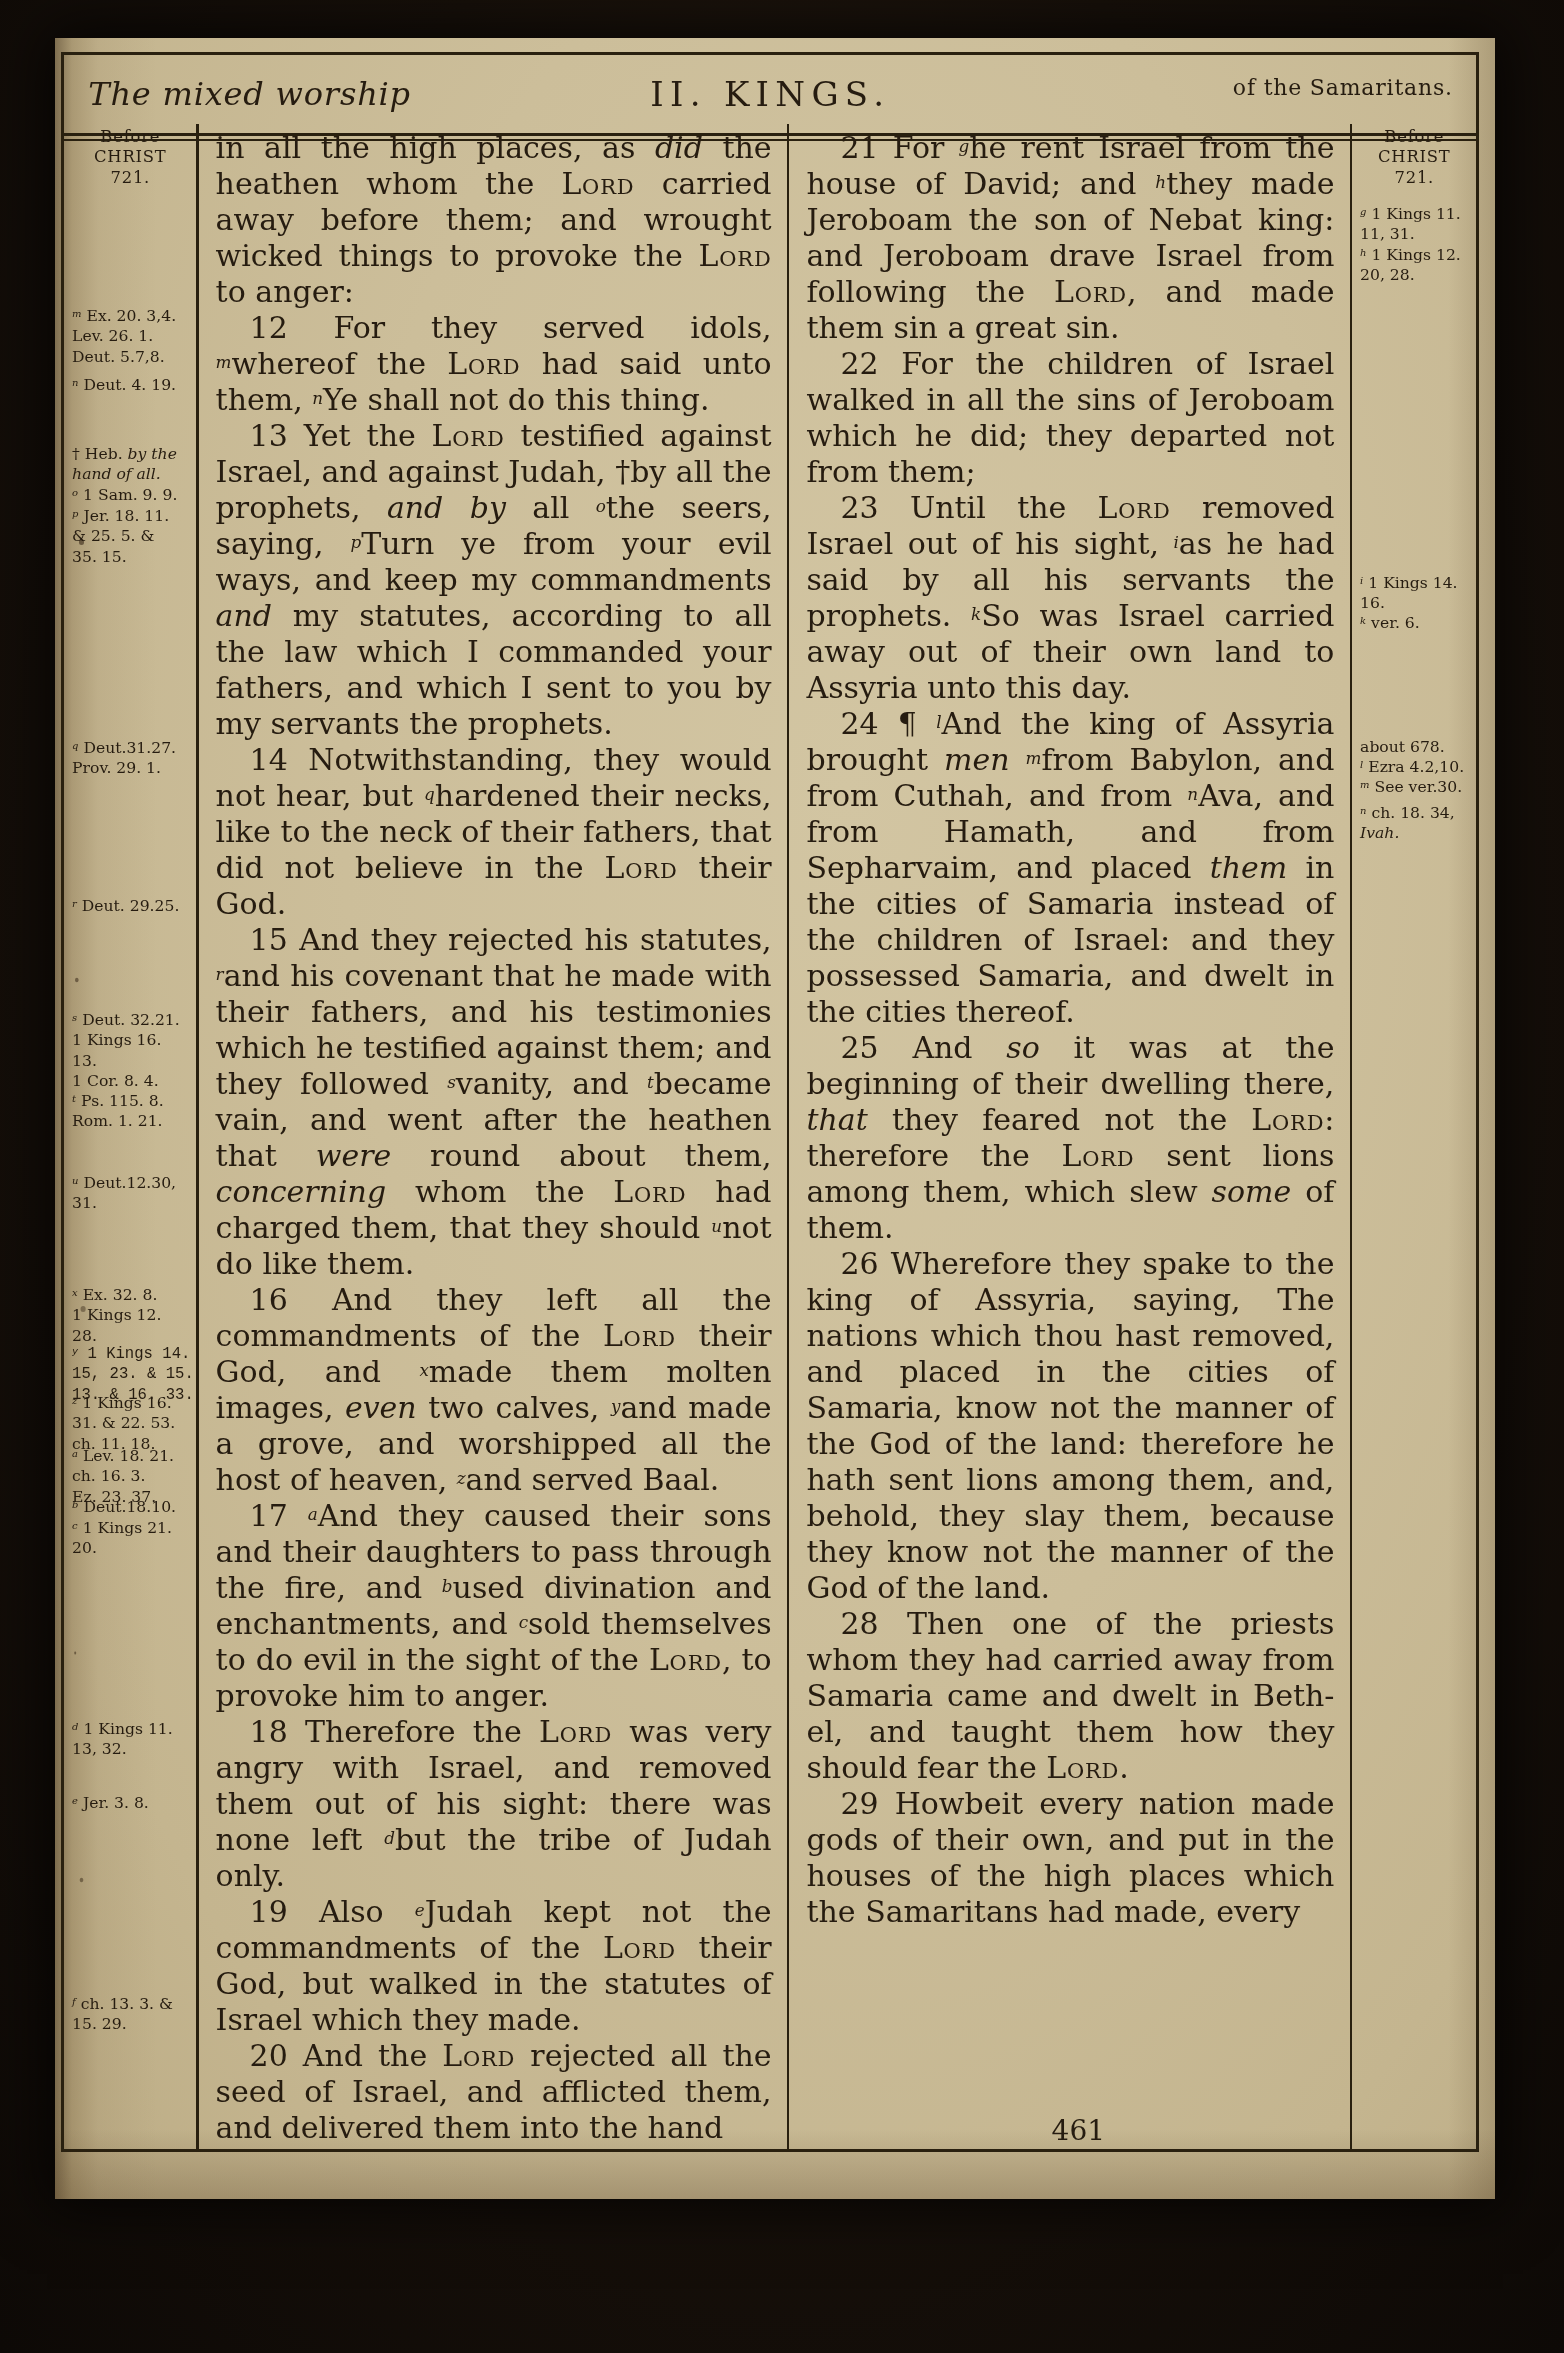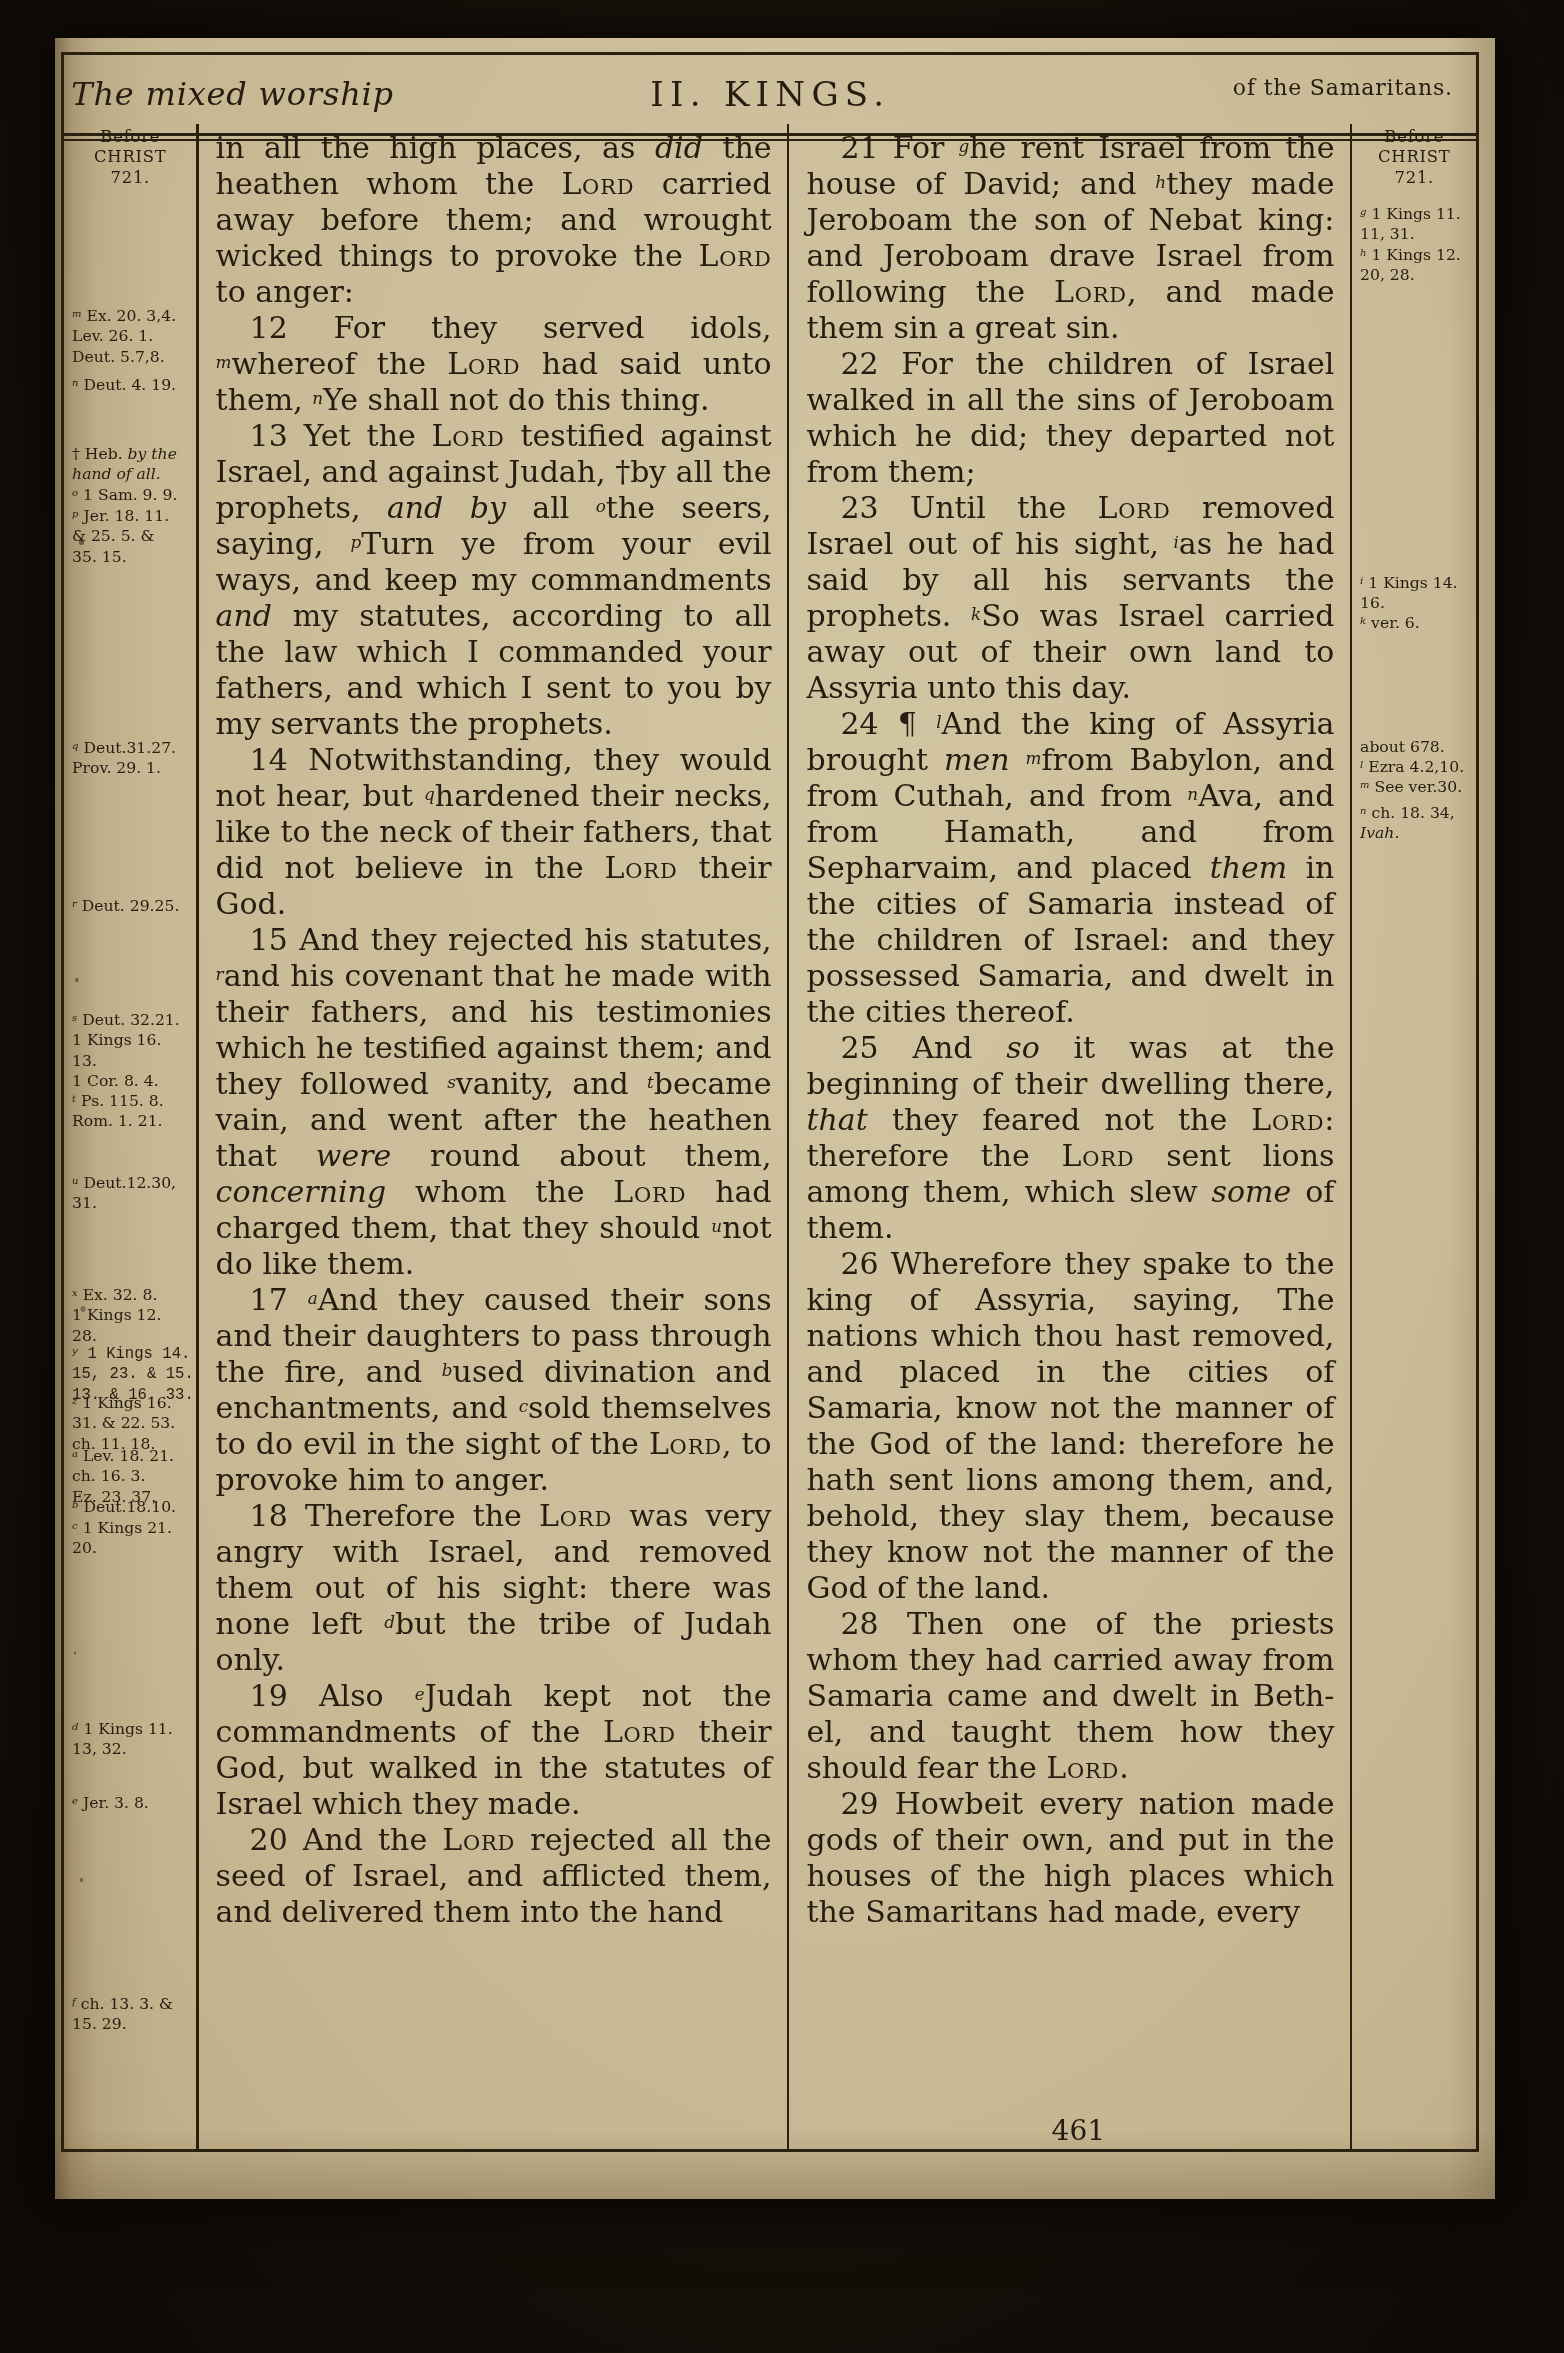--- a/index.html
+++ b/index.html
@@ -15,21 +15,21 @@
       linear-gradient(90deg, rgba(70,52,28,0.55) 0px, rgba(120,98,62,0.35) 17px, rgba(150,130,95,0.18) 43px, rgba(0,0,0,0) 102px),
       linear-gradient(270deg, rgba(95,75,45,0.25) 0px, rgba(0,0,0,0) 47px),
       radial-gradient(ellipse at 55% 35%, #d2c5a2 0%, #ccbe9a 45%, #c4b58f 80%, #bcac85 100%);
     box-shadow:0 0 55px 7.8px rgba(0,0,0,0.75);
   }
   .specks{position:absolute;left:23.5px;top:501px;width:5.5px;height:5.5px;border-radius:50%;background:rgba(45,30,15,.55);
     box-shadow:-4.7px 438px 0 -0.8px rgba(45,30,15,.5), 1.6px 767px 0 0 rgba(45,30,15,.4),
                -6.3px 1111px 0 -1.6px rgba(45,30,15,.5), 0 1338px 0 -0.8px rgba(45,30,15,.45);}
   .frame{position:absolute;left:6.3px;top:14px;width:1412px;height:2094px;border:3.9px solid #29200f;overflow:hidden;}
   .header{position:absolute;top:0;left:0;width:100%;height:78px;}
-  .hl{position:absolute;left:7px;top:20.3px;font-style:italic;font-size:32px;letter-spacing:0.8px;}
+  .hl{position:absolute;left:24px;top:20.3px;font-style:italic;font-size:32px;letter-spacing:0.8px;}
   .hc{position:absolute;left:50%;top:19px;transform:translateX(-50%);font-size:34px;letter-spacing:6.3px;}
   .hr{position:absolute;right:23.5px;top:20.3px;font-size:22px;letter-spacing:0.8px;}
   .dblrule{position:absolute;top:78px;left:0;width:100%;height:7.8px;border-top:3.1px solid #29200f;border-bottom:2.3px solid #29200f;box-sizing:border-box;}
   .content{position:absolute;top:69px;left:0;width:100%;bottom:0;display:flex;align-items:stretch;}
   .vrule{width:2.3px;background:#29200f;flex:none;}
   .margin-col{flex:none;position:relative;}
   .margin-col.left{width:132px;}
   .margin-col.right{width:124px;}
   .text-col{flex:1 1 auto;padding:6.3px 15.6px 0 17px;}
   .text-col p{margin:0;text-align:justify;text-indent:34px;font-size:30px;line-height:36px;}
@@ -138,20 +138,21 @@
             <div>15. 29.</div>
           </div>
         </div>
       <div class="vrule"></div>
       <div class="text-col" id="col-left">
           <p class="verse noindent">in all the high places, as <i>did</i> the heathen whom the <span class="lord">Lord</span> carried away before them; and wrought wicked things to provoke the <span class="lord">Lord</span> to anger:</p>
           <p class="verse">12 For they served idols, <sup class="ref">m</sup>whereof the <span class="lord">Lord</span> had said unto them, <sup class="ref">n</sup>Ye shall not do this thing.</p>
           <p class="verse">13 Yet the <span class="lord">Lord</span> testified against Israel, and against Judah, †by all the prophets, <i>and by</i> all <sup class="ref">o</sup>the seers, saying, <sup class="ref">p</sup>Turn ye from your evil ways, and keep my commandments <i>and</i> my statutes, according to all the law which I commanded your fathers, and which I sent to you by my servants the prophets.</p>
           <p class="verse">14 Notwithstanding, they would not hear, but <sup class="ref">q</sup>hardened their necks, like to the neck of their fathers, that did not believe in the <span class="lord">Lord</span> their God.</p>
           <p class="verse">15 And they rejected his statutes, <sup class="ref">r</sup>and his covenant that he made with their fathers, and his testimonies which he testified against them; and they followed <sup class="ref">s</sup>vanity, and <sup class="ref">t</sup>became vain, and went after the heathen that <i>were</i> round about them, <i>concerning</i> whom the <span class="lord">Lord</span> had charged them, that they should <sup class="ref">u</sup>not do like them.</p>
+          <p class="verse">16 And they left all the commandments of the <span class="lord">Lord</span> their God, and <sup class="ref">x</sup>made them molten images, <i>even</i> two calves, <sup class="ref">y</sup>and made a grove, and worshipped all the host of heaven, <sup class="ref">z</sup>and served Baal.</p>
           <p class="verse">17 <sup class="ref">a</sup>And they caused their sons and their daughters to pass through the fire, and <sup class="ref">b</sup>used divination and enchantments, and <sup class="ref">c</sup>sold themselves to do evil in the sight of the <span class="lord">Lord</span>, to provoke him to anger.</p>
           <p class="verse">18 Therefore the <span class="lord">Lord</span> was very angry with Israel, and removed them out of his sight: there was none left <sup class="ref">d</sup>but the tribe of Judah only.</p>
           <p class="verse">19 Also <sup class="ref">e</sup>Judah kept not the commandments of the <span class="lord">Lord</span> their God, but walked in the statutes of Israel which they made.</p>
           <p class="verse">20 And the <span class="lord">Lord</span> rejected all the seed of Israel, and afflicted them, and delivered them into the hand</p>
         </div>
       <div class="vrule"></div>
       <div class="text-col" id="col-right">
           <p class="verse">21 For <sup class="ref">g</sup>he rent Israel from the house of David; and <sup class="ref">h</sup>they made Jeroboam the son of Nebat king: and Jeroboam drave Israel from following the <span class="lord">Lord</span>, and made them sin a great sin.</p>
           <p class="verse">22 For the children of Israel walked in all the sins of Jeroboam which he did; they departed not from them;</p>
           <p class="verse">23 Until the <span class="lord">Lord</span> removed Israel out of his sight, <sup class="ref">i</sup>as he had said by all his servants the prophets. <sup class="ref">k</sup>So was Israel carried away out of their own land to Assyria unto this day.</p>

